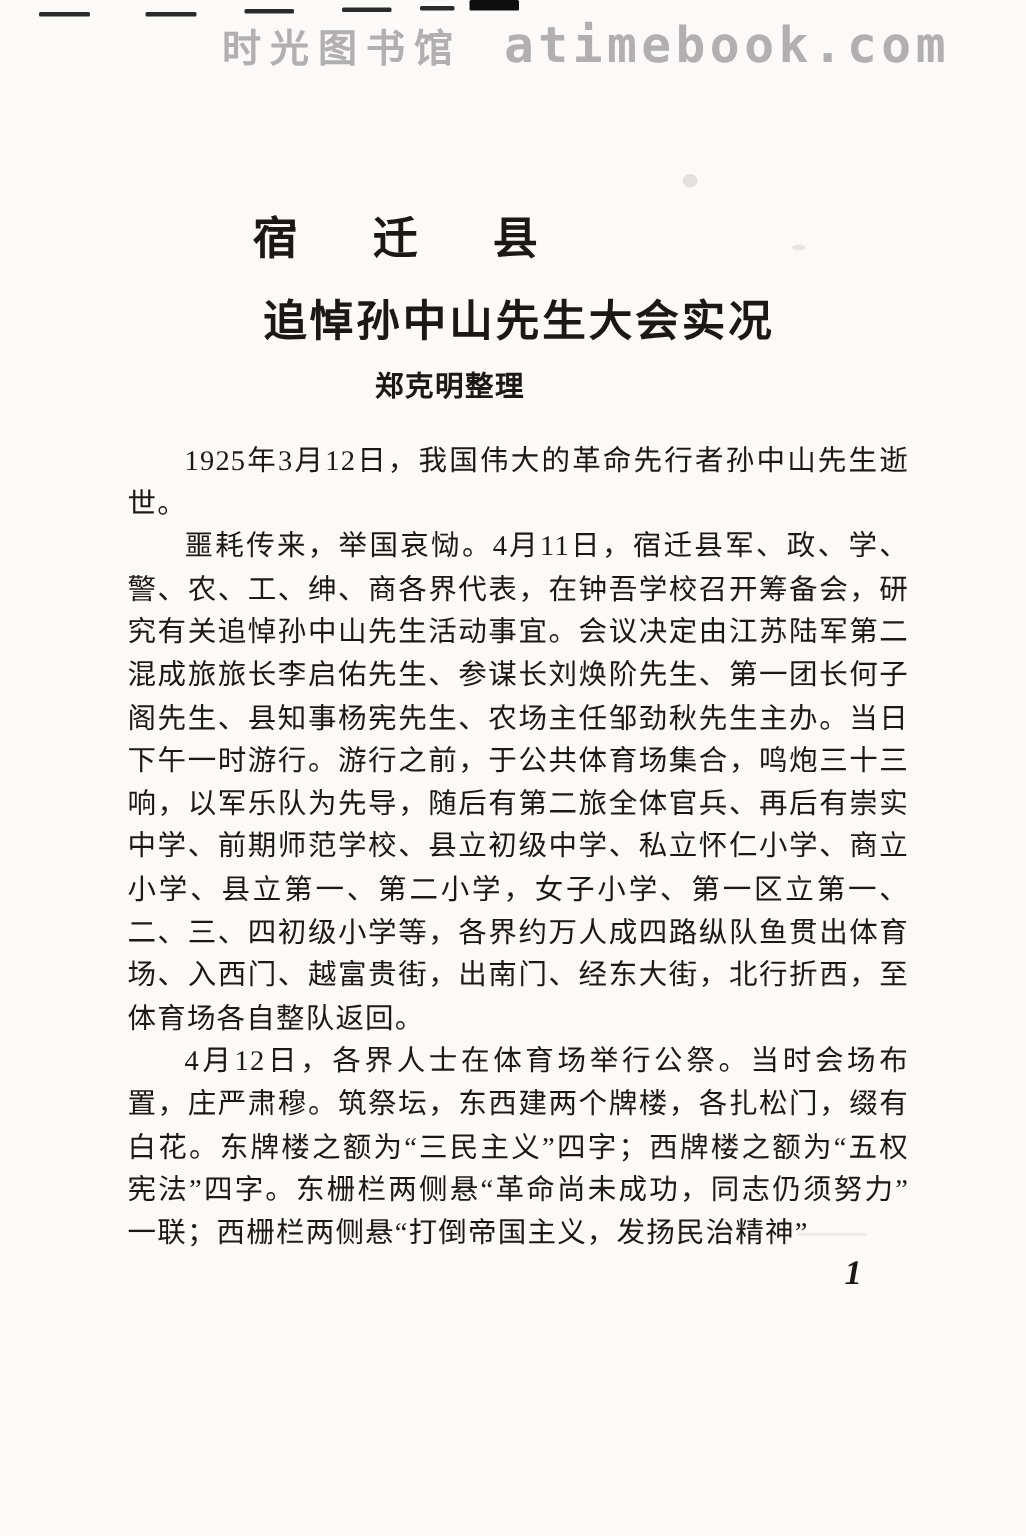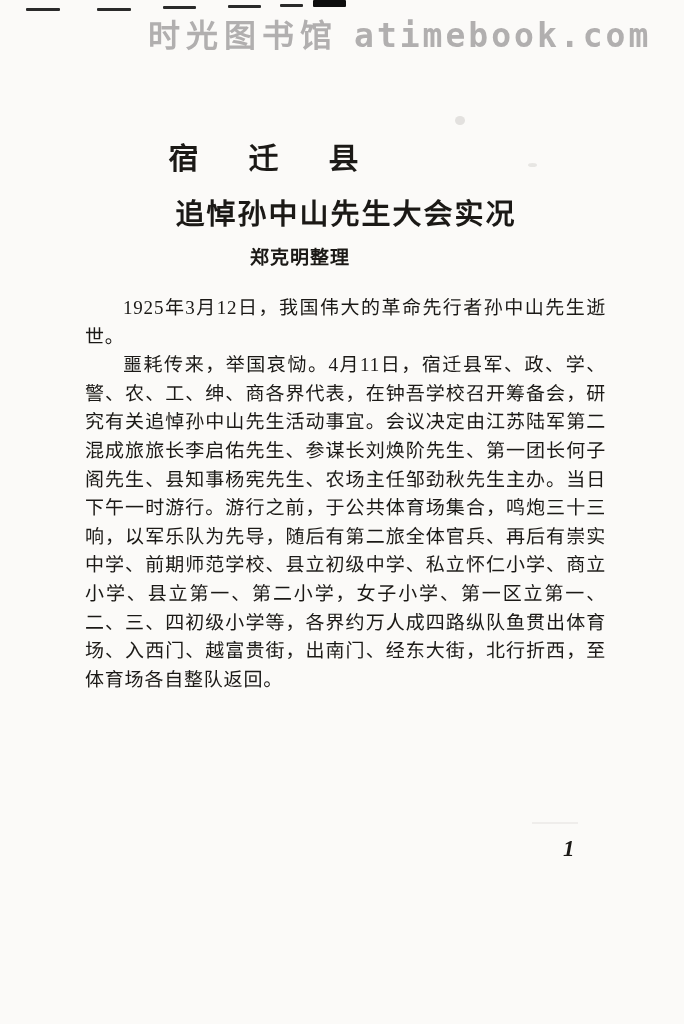--- a/index.html
+++ b/index.html
@@ -28,26 +28,26 @@
   .d6{left:313px;top:0;width:33px;height:7px;background:#0e0e0e;}
   
   .watermark{
     position:absolute;left:148px;top:10px;
     white-space:nowrap;
     color:var(--watermark);
     user-select:none;
   }
   .wm-cn{
     font-family:Liberation Serif, serif;
-    font-weight:bold;font-size:32px;letter-spacing:6px;margin-top:26px;
+    font-weight:bold;font-size:26px;letter-spacing:6px;margin-top:26px;
   }
   .wm-en{
     font-family:"DejaVu Sans Mono","Liberation Mono",monospace;
     font-weight:bold;font-size:33px;letter-spacing:3px;
-    margin-left:12px;
+    margin-left:24px;
   }
   
   .smudge{position:absolute;background:#9a9892;border-radius:50%;}
   .s1{left:455px;top:116px;width:10px;height:9px;opacity:.25;}
   .s2{left:528px;top:163px;width:9px;height:4px;opacity:.2;}
   .s3{left:532px;top:822px;width:46px;height:2px;opacity:.12;border-radius:0;}
   
   .title1{
     position:absolute;left:0;top:134px;width:552px;
     margin:0;text-align:center;
@@ -99,17 +99,18 @@
   <span class="smudge s2"></span>
   <span class="smudge s3"></span>
 
   <h1 class="title1">宿迁县</h1>
   <h2 class="title2">追悼孙中山先生大会实况</h2>
   <div class="byline">郑克明整理</div>
 
   <div class="body">
     <p>1925年3月12日，我国伟大的革命先行者孙中山先生逝世。</p>
     <p>噩耗传来，举国哀恸。4月11日，宿迁县军、政、学、警、农、工、绅、商各界代表，在钟吾学校召开筹备会，研究有关追悼孙中山先生活动事宜。会议决定由江苏陆军第二混成旅旅长李启佑先生、参谋长刘焕阶先生、第一团长何子阁先生、县知事杨宪先生、农场主任邹劲秋先生主办。当日下午一时游行。游行之前，于公共体育场集合，鸣炮三十三响，以军乐队为先导，随后有第二旅全体官兵、再后有崇实中学、前期师范学校、县立初级中学、私立怀仁小学、商立小学、县立第一、第二小学，女子小学、第一区立第一、二、三、四初级小学等，各界约万人成四路纵队鱼贯出体育场、入西门、越富贵街，出南门、经东大街，北行折西，至体育场各自整队返回。</p>
+    <p>4月12日，各界人士在体育场举行公祭。当时会场布置，庄严肃穆。筑祭坛，东西建两个牌楼，各扎松门，缀有白花。东牌楼之额为“三民主义”四字；西牌楼之额为“五权宪法”四字。东栅栏两侧悬“革命尚未成功，同志仍须努力”一联；西栅栏两侧悬“打倒帝国主义，发扬民治精神”</p>
   </div>
 
   <div class="pagenum">1</div>
 
 </div>
 
 </body></html>

